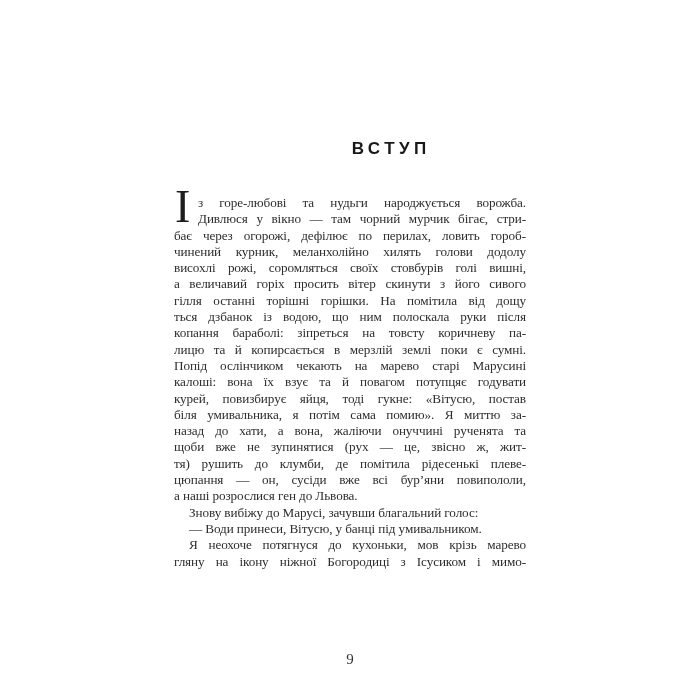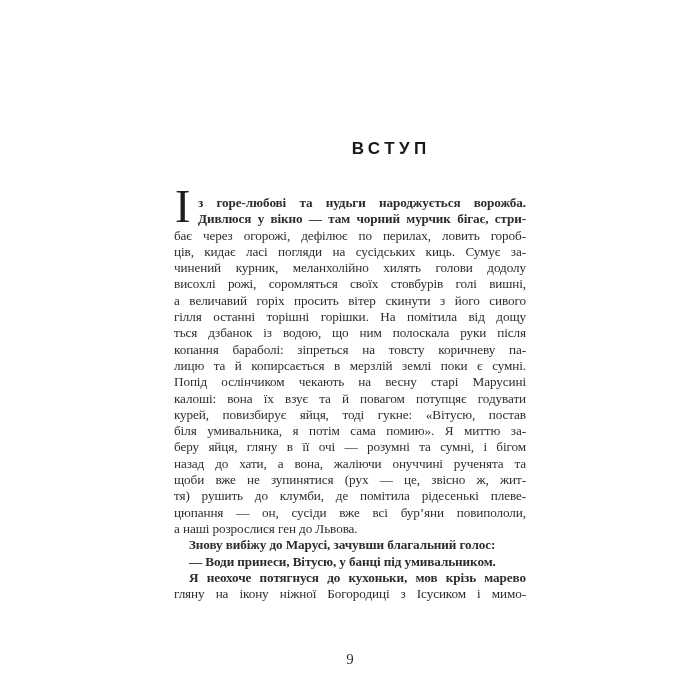--- a/index.html
+++ b/index.html
@@ -45,25 +45,23 @@
     text-align: justify;
     text-align-last: justify;
     height: 16.3px;
     overflow: visible;
   }
   .line.end {
     text-align-last: left;
   }
   .line.ind {
     text-indent: 15px;
-    font-weight: bold;
   }
   .line.dc {
     padding-left: 24px;
-    font-weight: bold;
   }
   .dropcap {
     position: absolute;
     left: 1px;
     top: -11px;
     font-size: 46px;
     line-height: 46px;
     font-weight: 400;
     color: #1d1d1d;
   }
@@ -82,33 +80,31 @@
 
 <div class="book-page">
 
   <h1 class="chapter-title">ВСТУП</h1>
 
   <section class="text-block">
     <span class="dropcap">І</span>
     <div class="line dc">з горе-любові та нудьги народжується ворожба.</div>
     <div class="line dc">Дивлюся у вікно — там чорний мурчик бігає, стри-</div>
     <div class="line">бає через огорожі, дефілює по перилах, ловить гороб-</div>
-    <div class="line">ців, кидає ласі погляди на сусідських киць. Сумує за-</div>
     <div class="line">чинений курник, меланхолійно хилять голови додолу</div>
     <div class="line">висохлі рожі, соромляться своїх стовбурів голі вишні,</div>
     <div class="line">а величавий горіх просить вітер скинути з його сивого</div>
     <div class="line">гілля останні торішні горішки. На помітила від дощу</div>
     <div class="line">ться дзбанок із водою, що ним полоскала руки після</div>
     <div class="line">копання бараболі: зіпреться на товсту коричневу па-</div>
     <div class="line">лицю та й копирсається в мерзлій землі поки є сумні.</div>
-    <div class="line">Попід ослінчиком чекають на весну старі Марусині</div>
+    <div class="line">Попід ослінчиком чекають на марево старі Марусині</div>
     <div class="line">калоші: вона їх взує та й повагом потупцяє годувати</div>
     <div class="line">курей, повизбирує яйця, тоді гукне: «Вітусю, постав</div>
     <div class="line">біля умивальника, я потім сама помию». Я миттю за-</div>
-    <div class="line">беру яйця, гляну в її очі — розумні та сумні, і бігом</div>
     <div class="line">назад до хати, а вона, жаліючи онуччині рученята та</div>
     <div class="line">щоби вже не зупинятися (рух — це, звісно ж, жит-</div>
     <div class="line">тя) рушить до клумби, де помітила рідесенькі плеве-</div>
     <div class="line">цюпання — он, сусіди вже всі бур’яни повипололи,</div>
     <div class="line end">а наші розрослися ген до Львова.</div>
     <div class="line ind end">Знову вибіжу до Марусі, зачувши благальний голос:</div>
     <div class="line ind end">— Води принеси, Вітусю, у банці під умивальником.</div>
     <div class="line ind">Я неохоче потягнуся до кухоньки, мов крізь марево</div>
     <div class="line">гляну на ікону ніжної Богородиці з Ісусиком і мимо-</div>
   </section>

